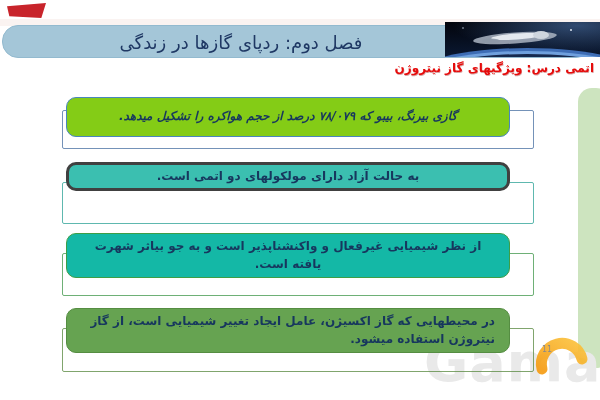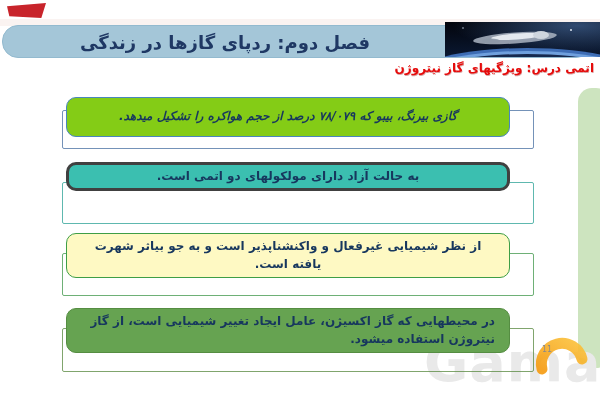--- a/index.html
+++ b/index.html
@@ -17,23 +17,23 @@
   .top-strip{
     position:absolute;left:0;top:19px;width:600px;height:7px;
     background:rgba(248,236,233,0.65);
   }
   
   .header-bar{
     position:absolute;left:2px;top:25px;width:588px;height:31px;
     background:#a4c6d8;border:1px solid #93bacf;border-radius:16px;
   }
   .slide-title{
-    position:absolute;left:0;top:29px;width:450px;height:26px;
+    position:absolute;left:16px;top:29px;width:450px;height:26px;
     display:flex;align-items:center;justify-content:center;
-    direction:rtl;font-size:18px;font-weight:bold;color:#1f3864;
+    direction:rtl;font-size:18px;font-weight:normal;color:#1f3864;
     letter-spacing:0;white-space:nowrap;
   }
   .header-image{
     position:absolute;left:445px;top:22px;width:155px;height:35px;
     overflow:hidden;
   }
   .header-image svg{display:block;}
   
   .lesson-subtitle{
     position:absolute;right:6px;top:61px;width:560px;height:18px;
@@ -69,21 +69,21 @@
   .outline-3{top:328px;height:42px;border-color:rgba(85,135,60,0.75);}
   .item-box{
     position:absolute;left:66px;width:444px;z-index:2;
     border-radius:10px;display:flex;align-items:center;justify-content:center;
     direction:rtl;text-align:center;
     font-size:12px;font-weight:bold;color:#17375e;
     padding:0 14px;box-sizing:border-box;line-height:1.45;
   }
   .box-0{top:97px;height:40px;background:#84cc16;border:1px solid #4a86bd;font-style:italic;}
   .box-1{top:162px;height:29px;background:#3bbfb0;border:3px solid #404040;}
-  .box-2{top:233px;height:45px;background:#fef9c3;border:1px solid #3e9e46;}
+  .box-2{top:233px;height:45px;background:#14b8a6;border:1px solid #3e9e46;}
   .box-3{top:308px;height:45px;background:#66a351;border:1px solid #558d42;text-align:right;padding-left:20px;}
 </style>
 </head>
 <body>
 
 <div class="slide">
 
   <div class="corner-ribbon"></div>
   <div class="top-strip"></div>
 

